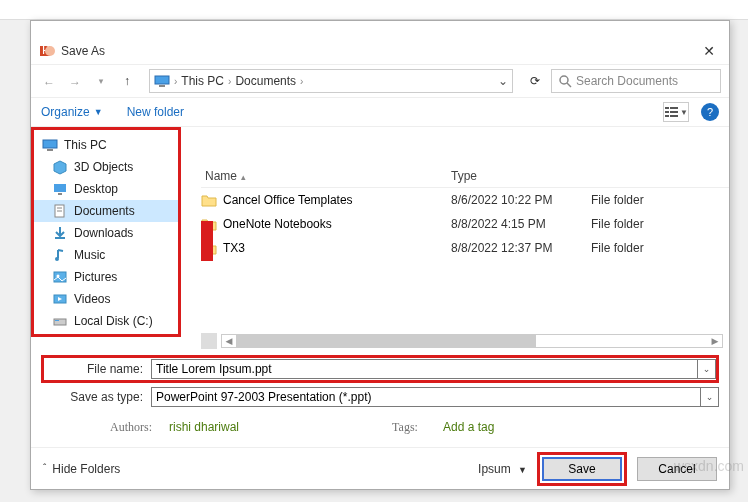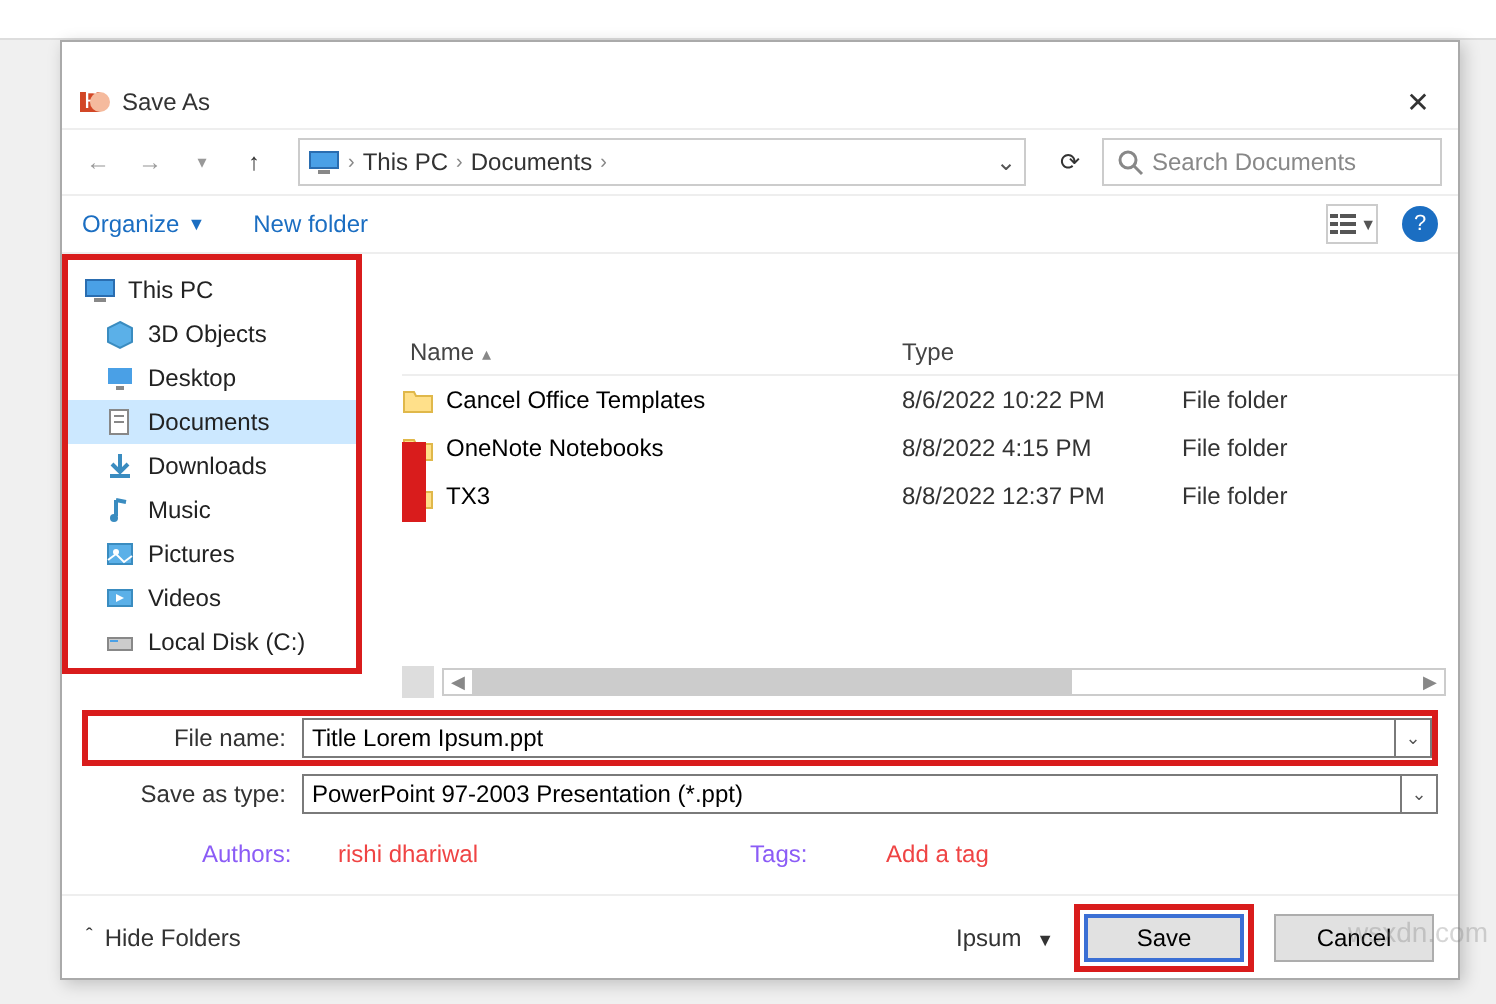--- a/index.html
+++ b/index.html
@@ -50,22 +50,22 @@
 .hscroll .thumb { width: 60%; height: 100%; background: #ccc; }
 .hscroll .arr { width: 14px; height: 14px; display: flex; align-items: center; justify-content: center; color: #888; font-size: 9px; }
 .form { padding: 6px 10px 8px 10px; }
 .form-row { display: flex; align-items: center; height: 28px; }
 .form-row .label { width: 110px; text-align: right; padding-right: 8px; color: #333; }
 .form-row .field { flex: 1; height: 20px; border: 1px solid #7a7a7a; display: flex; align-items: center; padding: 4px 4px; cursor: text; }
 .form-row .combo-drop { width: 18px; height: 20px; border: 1px solid #7a7a7a; border-left: none; display: flex; align-items: center; justify-content: center; cursor: pointer; font-size: 9px; color: #555; }
 .hl-red { border: 3px solid #d91c1c; padding: 0; }
 .hl-red .label { margin-left: -3px; }
 .meta { display: flex; align-items: center; height: 24px; padding-left: 60px; gap: 8px; margin-top: 4px; }
-.meta .mlabel { color: #8b5cf6; width: 60px; text-align: left; }
-.meta .mval { color: #ef4444; cursor: pointer; }
+.meta .mlabel { color: #737373; width: 60px; text-align: center; font-family: Liberation Serif, serif; }
+.meta .mval { color: #4d7c0f; cursor: pointer; }
 .meta .gap { width: 120px; }
 .footer { height: 42px; display: flex; align-items: center; padding: 0 12px; border-top: 1px solid #eee; }
 .footer .hidefolders { display: flex; align-items: center; gap: 6px; cursor: pointer; color: #333; }
 .footer .right { margin-left: auto; display: flex; align-items: center; gap: 10px; }
 .footer .tools { color: #333; cursor: pointer; }
 .btn { width: 80px; height: 24px; border: 1px solid #adadad; background: #e1e1e1; display: flex; align-items: center; justify-content: center; cursor: pointer; }
 .save-hl { border: 3px solid #d91c1c; padding: 2px; }
 .save-hl .btn { border: 2px solid #3b6fd4; }
 .red-stub { position: absolute; left: 170px; top: 200px; width: 12px; height: 40px; background: #d91c1c; }
 .watermark { position: absolute; right: 4px; bottom: 28px; font-size: 14px; color: rgba(120,120,120,0.3); z-index: 100; }

